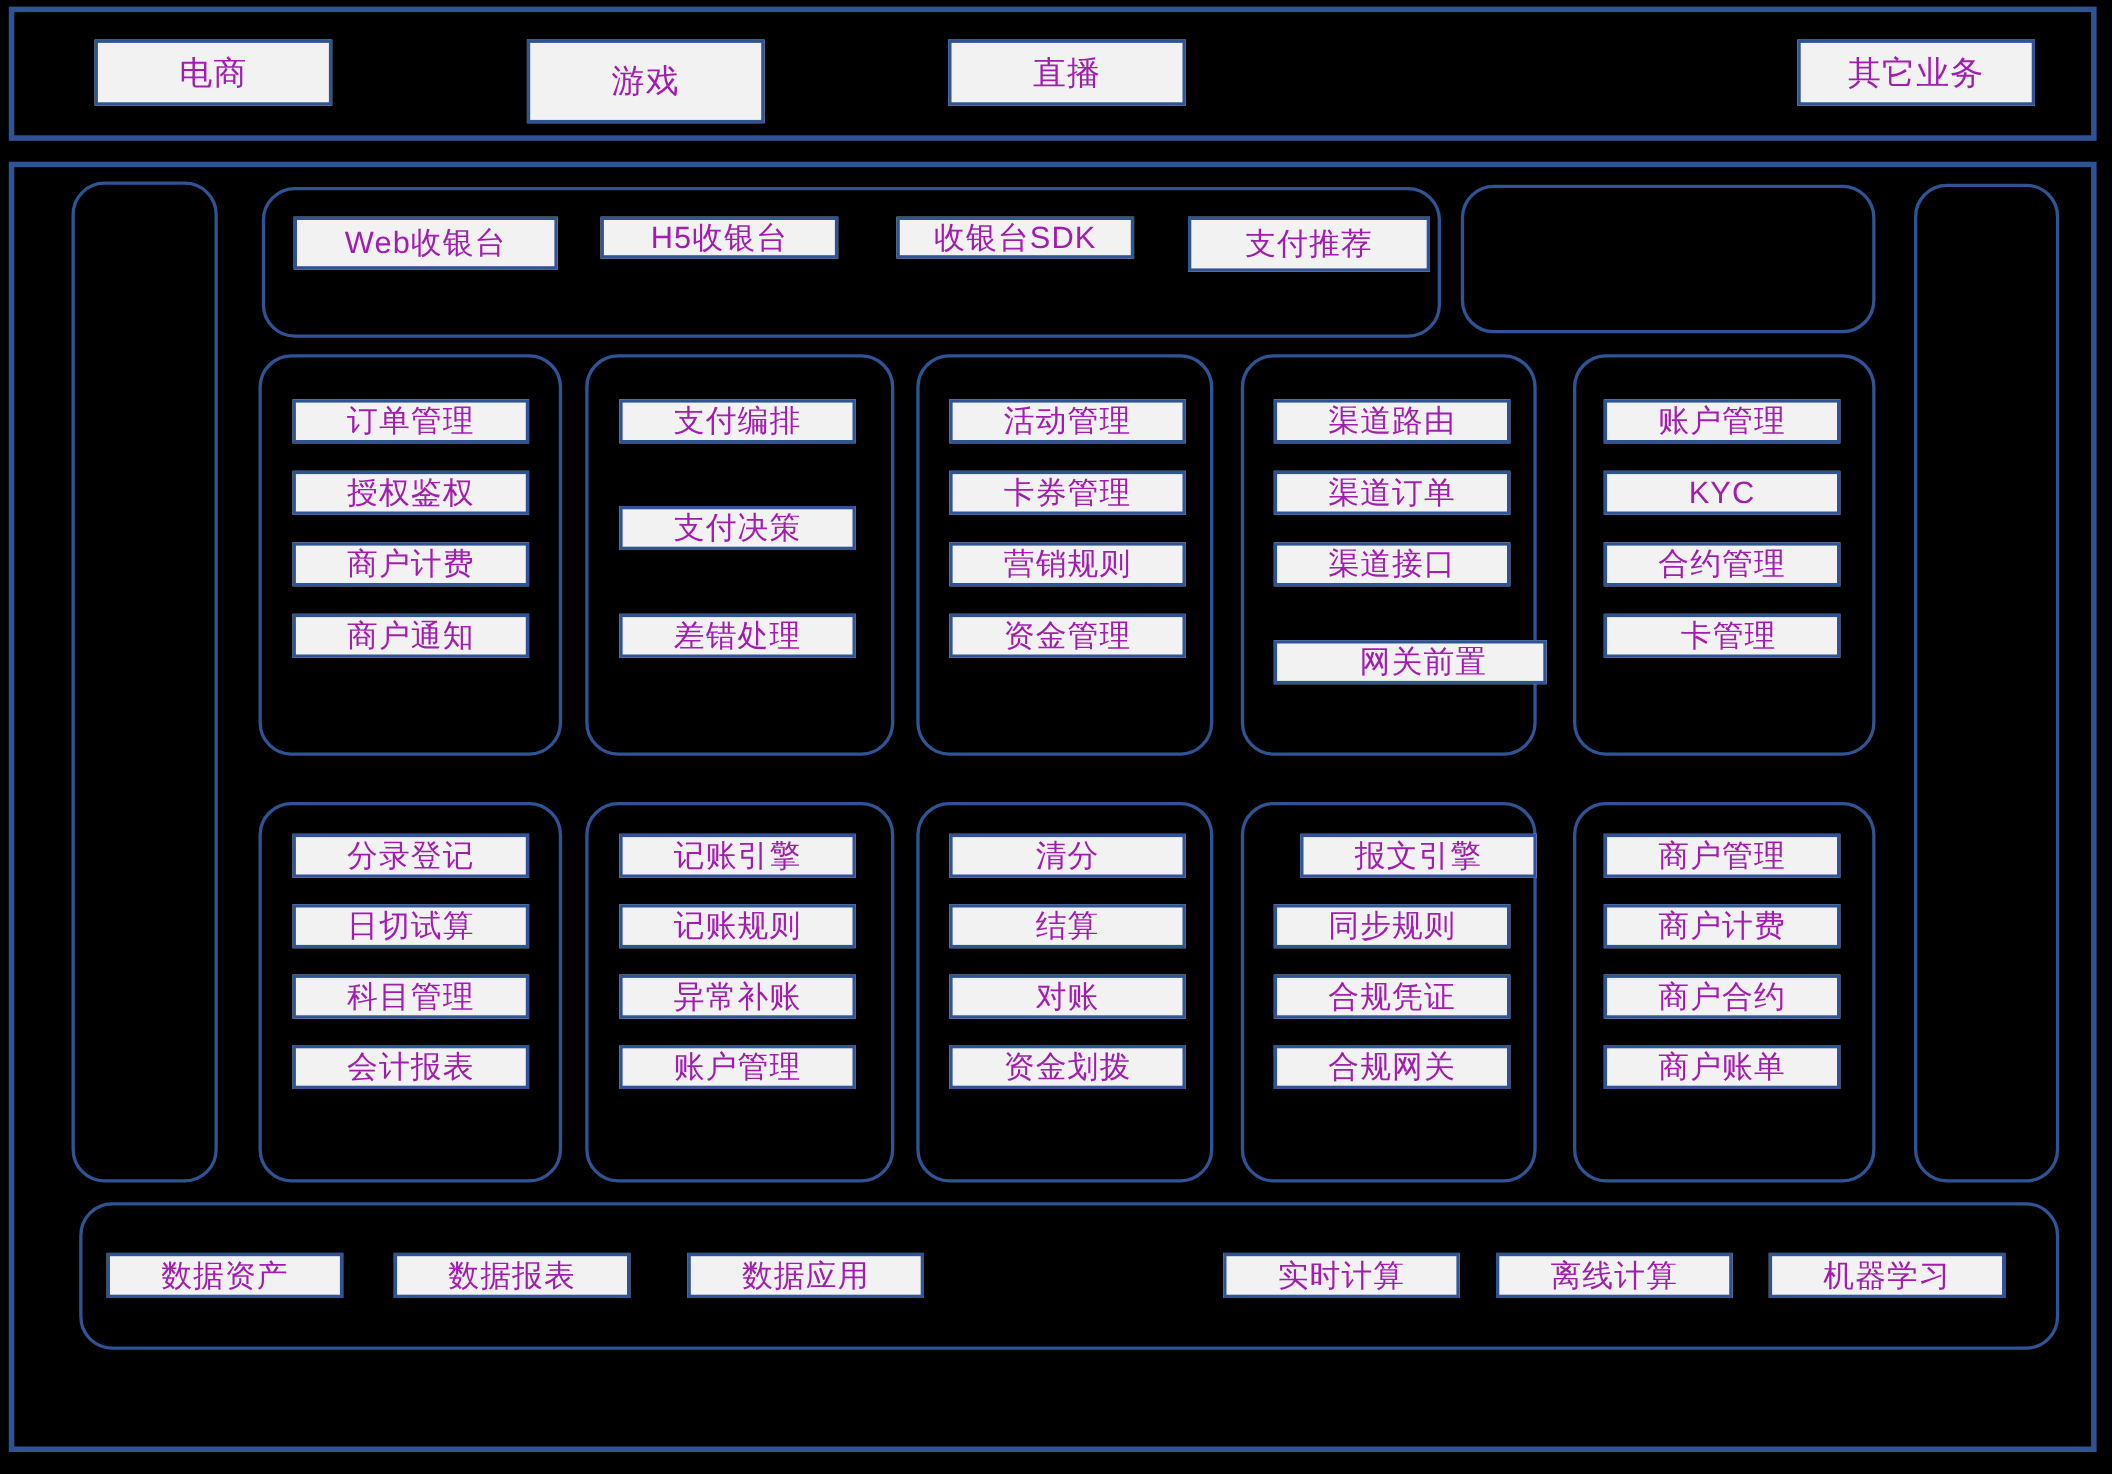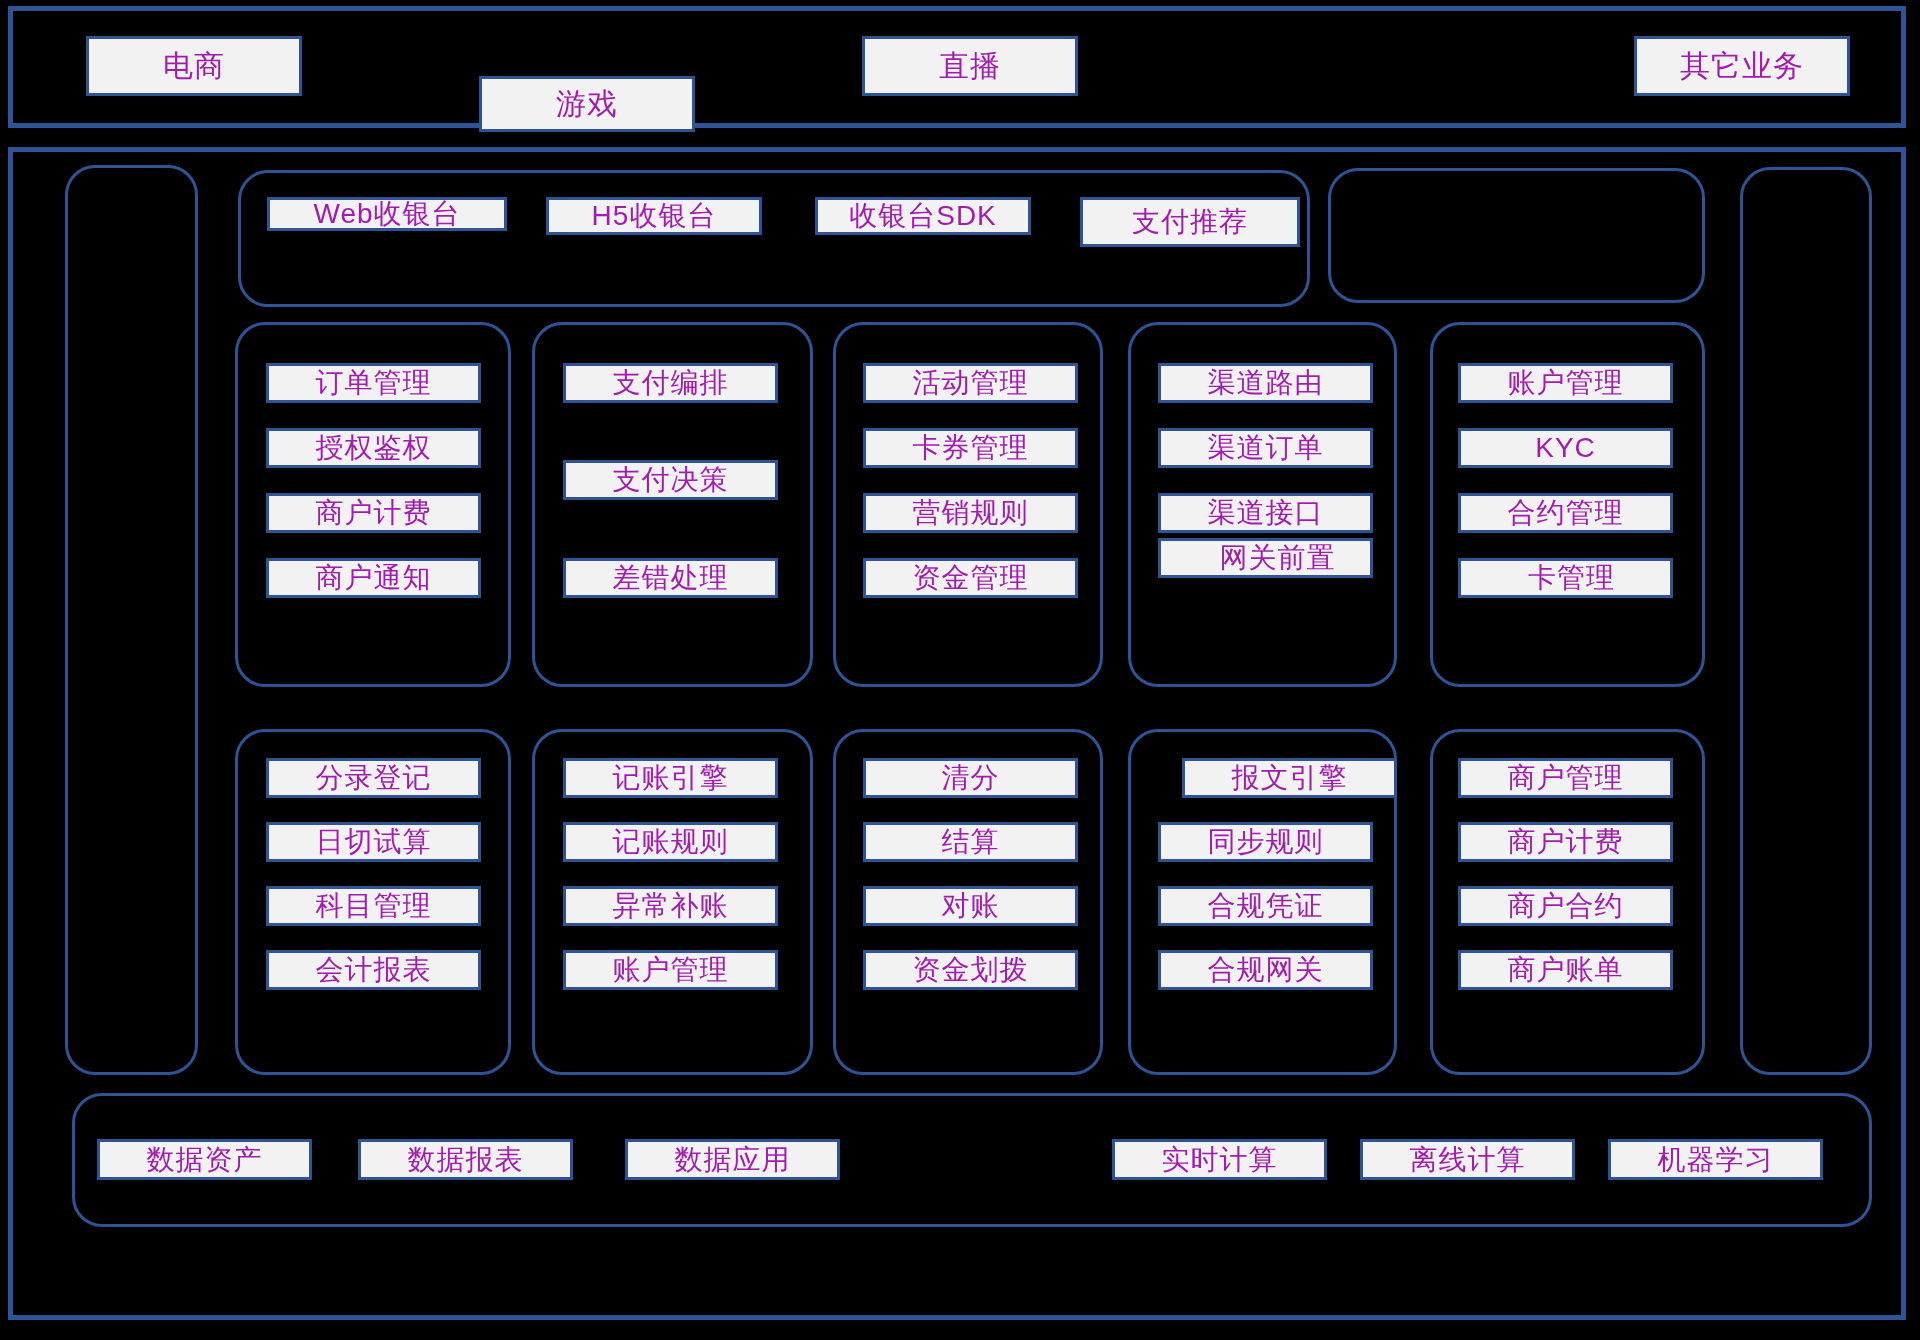--- a/index.html
+++ b/index.html
@@ -16,31 +16,31 @@
   }
   .chip.biz { font-size:30px; }
 </style>
 </head>
 <body>
 
 <div class="page">
 
   <div class="frame" style="left:8px; top:6px; width:1898px; height:122px;"></div>
   <div class="chip biz" style="left:86px;  top:36px; width:216px; height:60px;">电商</div>
-  <div class="chip biz" style="left:479px; top:36px; width:216px; height:56px;margin-top:40px;">游戏</div>
+  <div class="chip biz" style="left:479px; top:36px; width:216px; height:76px;">游戏</div>
   <div class="chip biz" style="left:862px; top:36px; width:216px; height:60px;">直播</div>
   <div class="chip biz" style="left:1634px;top:36px; width:216px; height:60px;">其它业务</div>
 
   <div class="frame" style="left:8px; top:147px; width:1898px; height:1173px;"></div>
 
   <div class="rbox" style="left:65px; top:165px; width:133px; height:910px;"></div>
   <div class="rbox" style="left:1740px; top:167px; width:132px; height:908px;"></div>
 
   <div class="rbox" style="left:238px; top:170px; width:1072px; height:137px;"></div>
-  <div class="chip" style="left:267px; top:197px; width:240px; height:34px;text-align:center;">Web收银台</div>
+  <div class="chip" style="left:267px; top:197px; width:240px; height:48px;text-align:center;">Web收银台</div>
   <div class="chip" style="left:546px; top:197px; width:216px; height:38px;">H5收银台</div>
   <div class="chip" style="left:815px; top:197px; width:216px; height:38px;">收银台SDK</div>
   <div class="chip" style="left:1080px;top:197px; width:220px; height:50px;">支付推荐</div>
   <div class="rbox" style="left:1328px; top:168px; width:377px; height:135px;"></div>
 
   <div class="rbox" style="left:235px; top:322px; width:276px; height:365px;"></div>
   <div class="rbox" style="left:532px; top:322px; width:281px; height:365px;"></div>
   <div class="rbox" style="left:833px; top:322px; width:270px; height:365px;"></div>
   <div class="rbox" style="left:1128px; top:322px; width:269px; height:365px;"></div>
   <div class="rbox" style="left:1430px; top:322px; width:275px; height:365px;"></div>
@@ -55,21 +55,21 @@
   <div class="chip" style="left:563px; top:558px; width:215px; height:40px;">差错处理</div>
 
   <div class="chip" style="left:863px; top:363px; width:215px; height:40px;">活动管理</div>
   <div class="chip" style="left:863px; top:428px; width:215px; height:40px;">卡券管理</div>
   <div class="chip" style="left:863px; top:493px; width:215px; height:40px;">营销规则</div>
   <div class="chip" style="left:863px; top:558px; width:215px; height:40px;">资金管理</div>
 
   <div class="chip" style="left:1158px; top:363px; width:215px; height:40px;">渠道路由</div>
   <div class="chip" style="left:1158px; top:428px; width:215px; height:40px;">渠道订单</div>
   <div class="chip" style="left:1158px; top:493px; width:215px; height:40px;">渠道接口</div>
-  <div class="chip" style="left:1158px; top:538px; width:215px; height:40px;padding-left:24px;">网关前置</div>
+  <div class="chip" style="left:1158px; top:582px; width:248px; height:40px;padding-left:24px;">网关前置</div>
 
   <div class="chip" style="left:1458px; top:363px; width:215px; height:40px;">账户管理</div>
   <div class="chip" style="left:1458px; top:428px; width:215px; height:40px;">KYC</div>
   <div class="chip" style="left:1458px; top:493px; width:215px; height:40px;">合约管理</div>
   <div class="chip" style="left:1458px; top:558px; width:215px; height:40px;padding-left:12px;">卡管理</div>
 
   <div class="rbox" style="left:235px; top:729px; width:276px; height:346px;"></div>
   <div class="rbox" style="left:532px; top:729px; width:281px; height:346px;"></div>
   <div class="rbox" style="left:833px; top:729px; width:270px; height:346px;"></div>
   <div class="rbox" style="left:1128px; top:729px; width:269px; height:346px;"></div>

